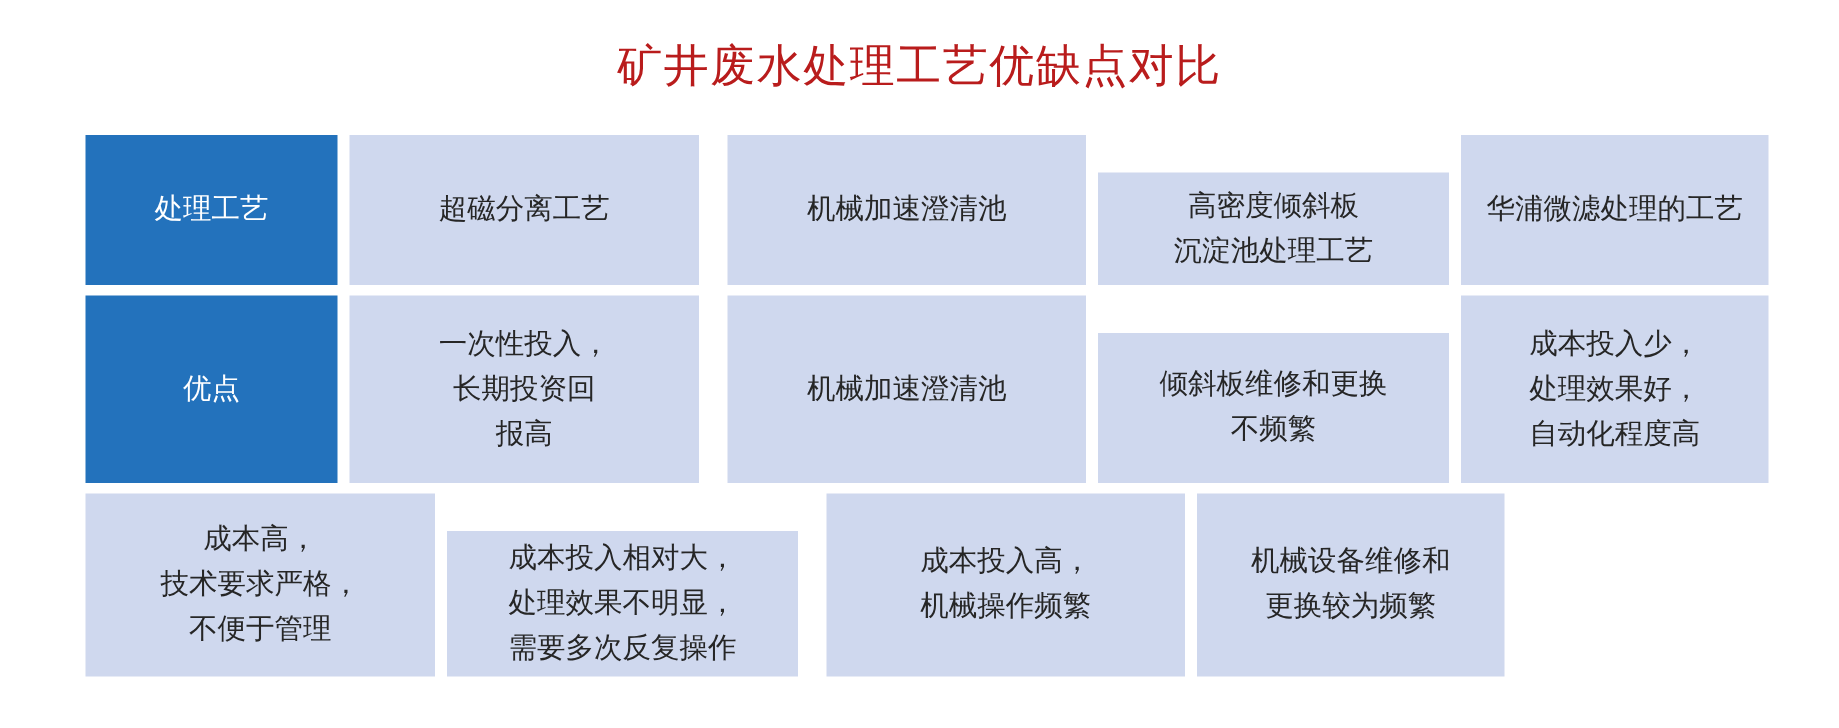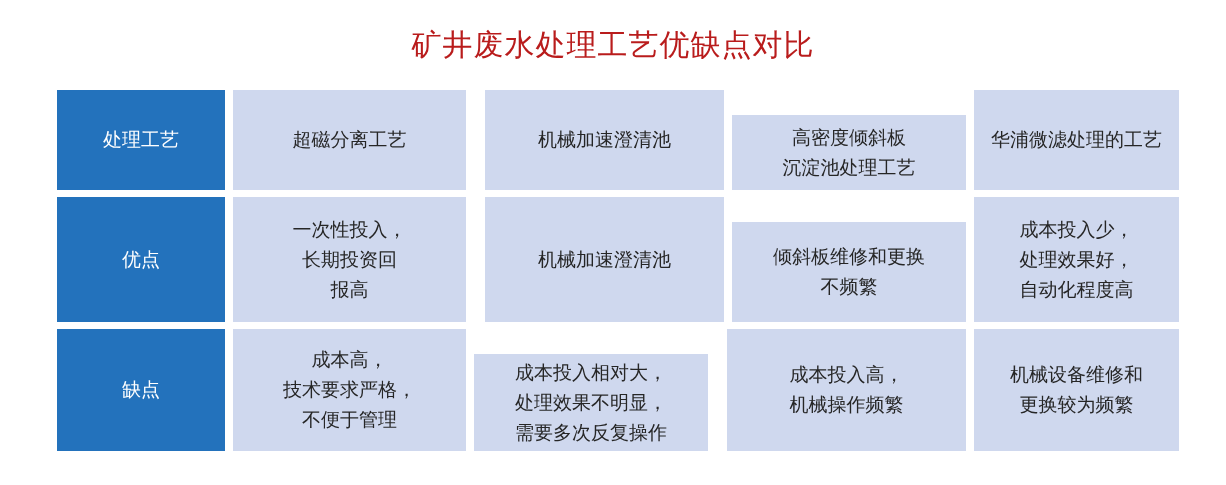--- a/index.html
+++ b/index.html
@@ -105,21 +105,20 @@
 报高</div>
       <div class="cell data c3">机械加速澄清池</div>
       <div class="cell data c4">倾斜板维修和更换
 不频繁</div>
       <div class="cell data c5">成本投入少，
 处理效果好，
 自动化程度高</div>
     </div>
 
     <div class="row row-body last">
-      <div class="cell label">缺点</div>
       <div class="cell data c2">成本高，
 技术要求严格，
 不便于管理</div>
       <div class="cell data c4">成本投入相对大，
 处理效果不明显，
 需要多次反复操作</div>
       <div class="cell data c3">成本投入高，
 机械操作频繁</div>
       <div class="cell data c5">机械设备维修和
 更换较为频繁</div>

